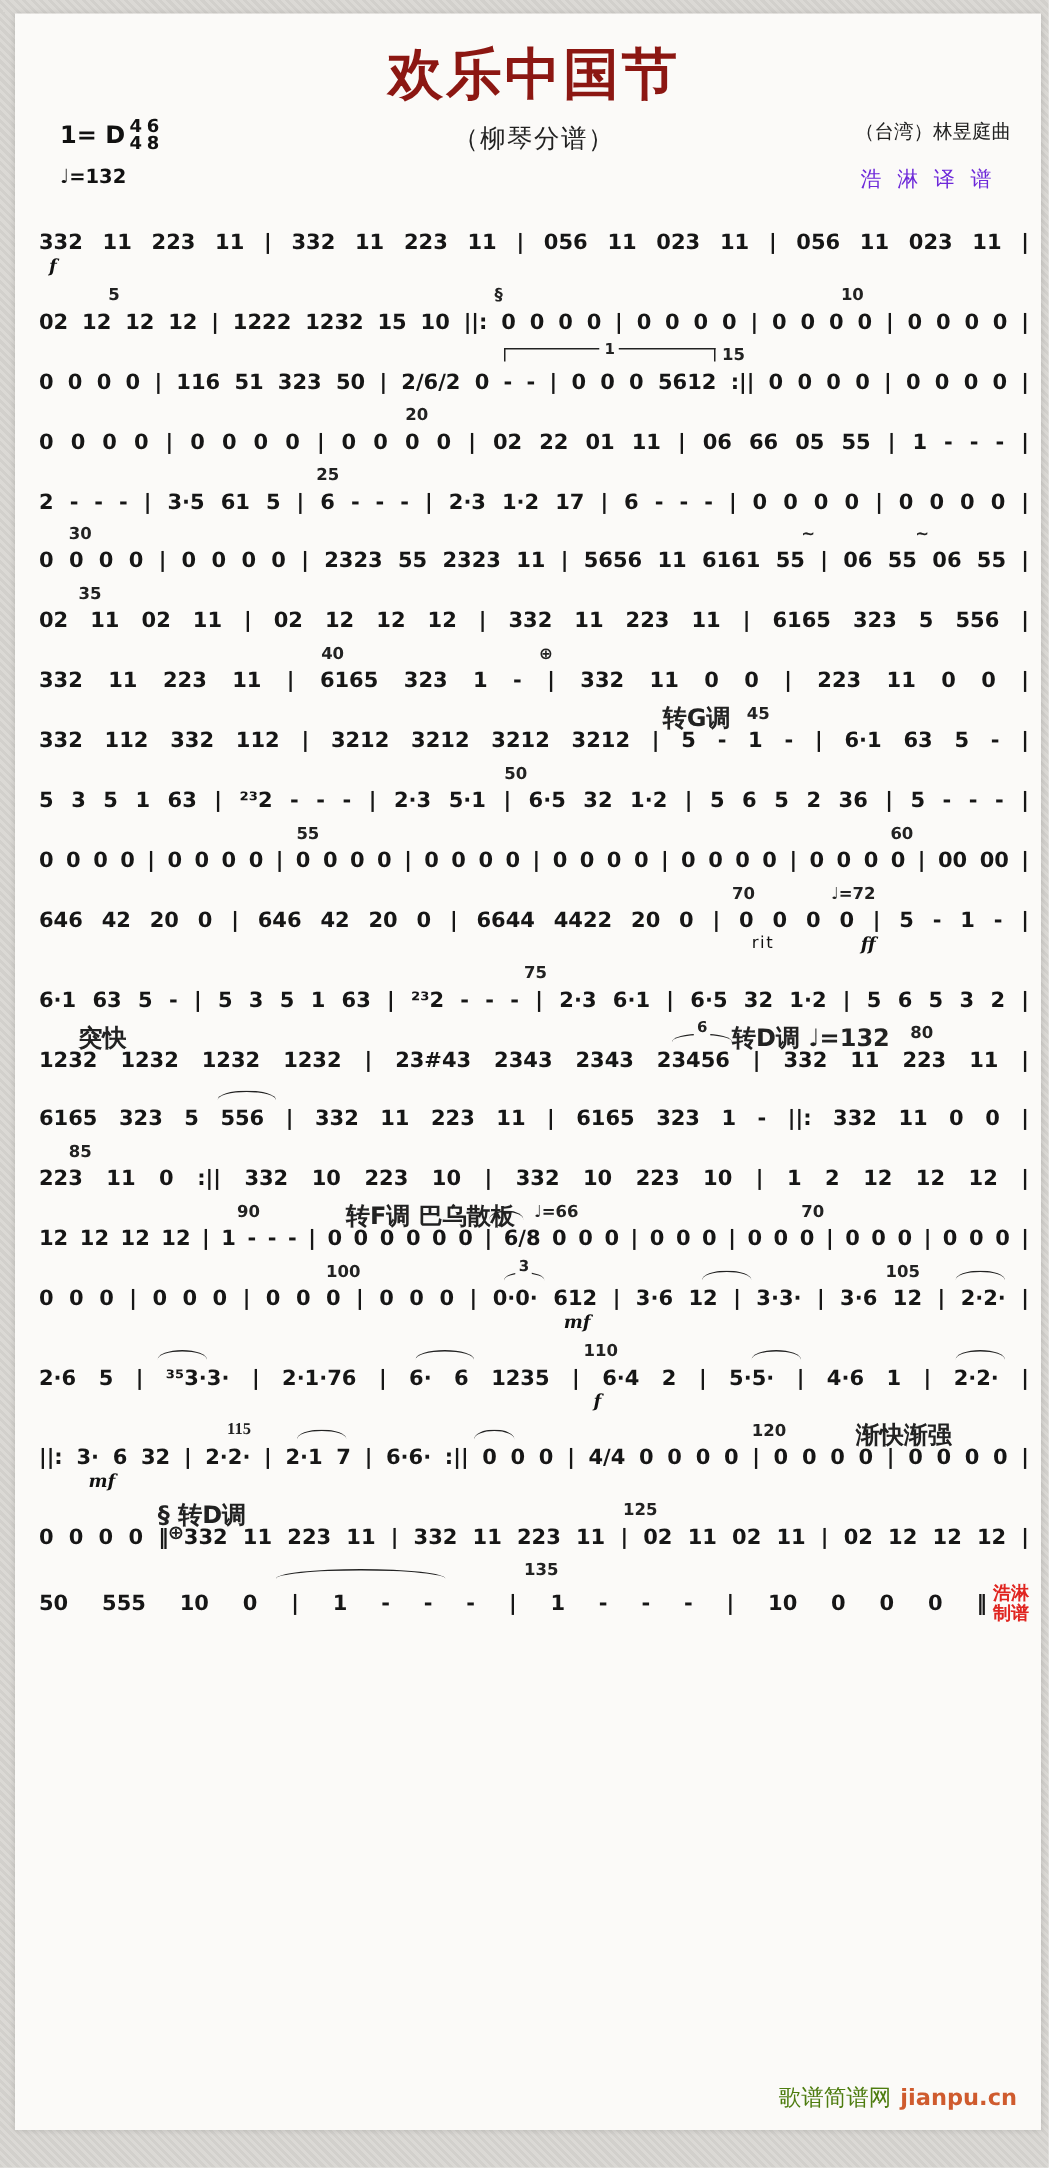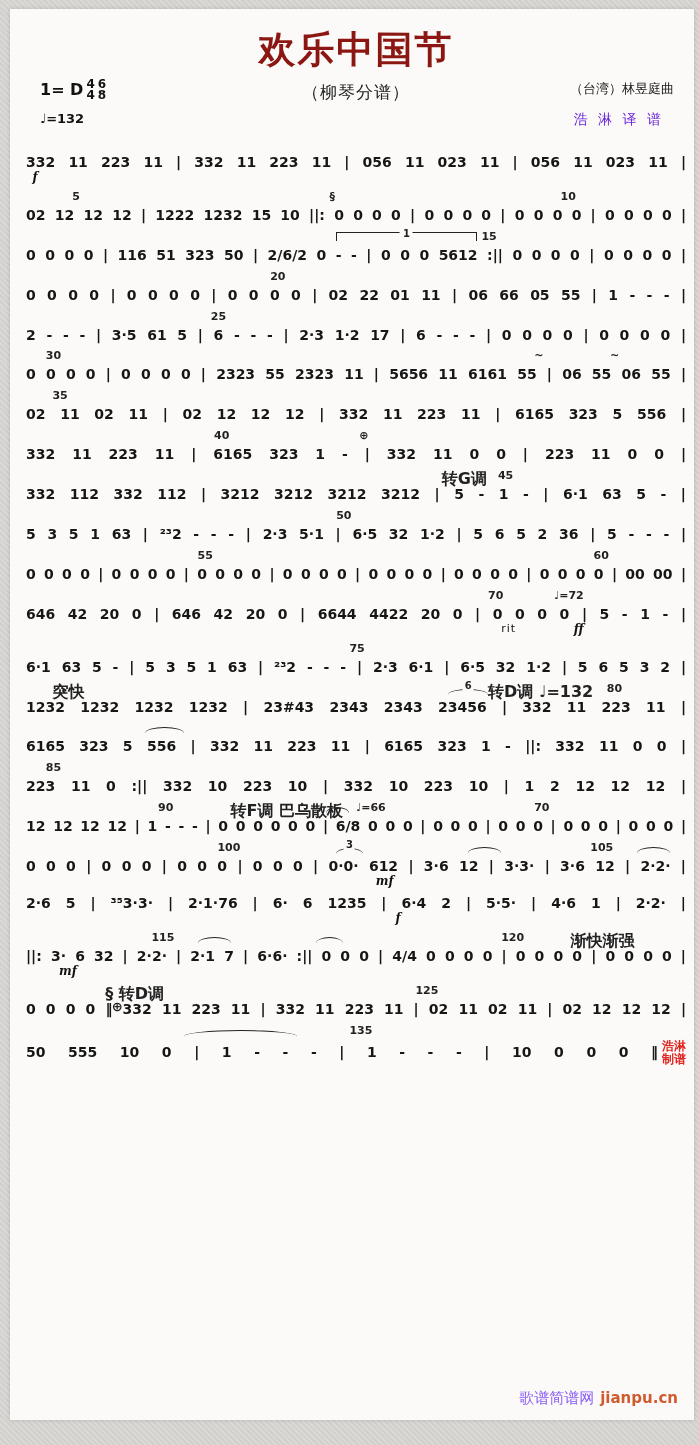--- a/index.html
+++ b/index.html
@@ -45,21 +45,21 @@
   .sub{position:absolute;top:-2px;}
   .sub.dyn{font-family:"DejaVu Serif","Liberation Serif",serif;font-style:italic;
     font-weight:bold;font-size:12px;color:#111;}
   .sub.txt{font-size:11px;color:#111;letter-spacing:1px;}
   .tail{display:inline-block;vertical-align:middle;margin-left:4px;color:#e02520;
     font-size:12px;font-weight:bold;line-height:1.1;text-align:left;text-align-last:left;}
   .tail span{display:block;}
 
   
   .footer{position:absolute;right:16px;bottom:12px;font-size:15px;}
-  .site{color:#8b5cf6;}
+  .site{color:#4d7c0f;}
   .url{color:#cf5b2e;font-weight:bold;text-decoration:none;margin-left:6px;}
 </style>
 </head>
 <body>
 
 <div class="sheet">
   <div class="inner">
     <h1 class="title">欢乐中国节</h1>
 
     <div class="hdr-row">
@@ -212,28 +212,35 @@
             <div class="mk slur" style="width: 5%; left: 67%;"></div>
             <span class="mk txt" style="left: 85.5%;">105</span>
             <div class="mk slur" style="width: 5%; left: 92.5%;"></div>
           </div>
           <div class="notes">0 0 0 | 0 0 0 | 0 0 0 | 0 0 0 | 0·0· 612 | 3·6 12 | 3·3· | 3·6 12 | 2·2· |</div>
           <div class="subs">
             <span class="sub dyn" style="left: 53%;">mf</span>
           </div>
         </div>
         <div class="score-line">
+          <div class="marks">
+            <div class="mk slur" style="width: 5%; left: 12%;"></div>
+            <div class="mk slur" style="width: 6%; left: 38%;"></div>
+            <span class="mk txt" style="left: 55%;">110</span>
+            <div class="mk slur" style="width: 5%; left: 72%;"></div>
+            <div class="mk slur" style="width: 5%; left: 92.5%;"></div>
+          </div>
           <div class="notes">2·6 5 | ³⁵3·3· | 2·1·76 | 6· 6 1235 | 6·4 2 | 5·5· | 4·6 1 | 2·2· |</div>
           <div class="subs">
             <span class="sub dyn" style="left: 56%;">f</span>
           </div>
         </div>
         <div class="score-line">
           <div class="marks">
-            <span class="mk txt" style="left: 19%;">115</span>
+            <span class="mk txt" style="left: 19%; font-family: Liberation Serif, serif;">115</span>
             <div class="mk slur" style="width: 5%; left: 26%;"></div>
             <div class="mk slur" style="width: 4%; left: 44%;"></div>
             <span class="mk txt" style="left: 72%;">120</span>
             <span class="mk txt cn" style="left: 82.5%;">渐快渐强</span>
           </div>
           <div class="notes">||: 3· 6 32 | 2·2· | 2·1 7 | 6·6· :|| 0 0 0 | 4/4 0 0 0 0 | 0 0 0 0 | 0 0 0 0 |</div>
           <div class="subs">
             <span class="sub dyn" style="left: 5%;">mf</span>
           </div>
         </div>

